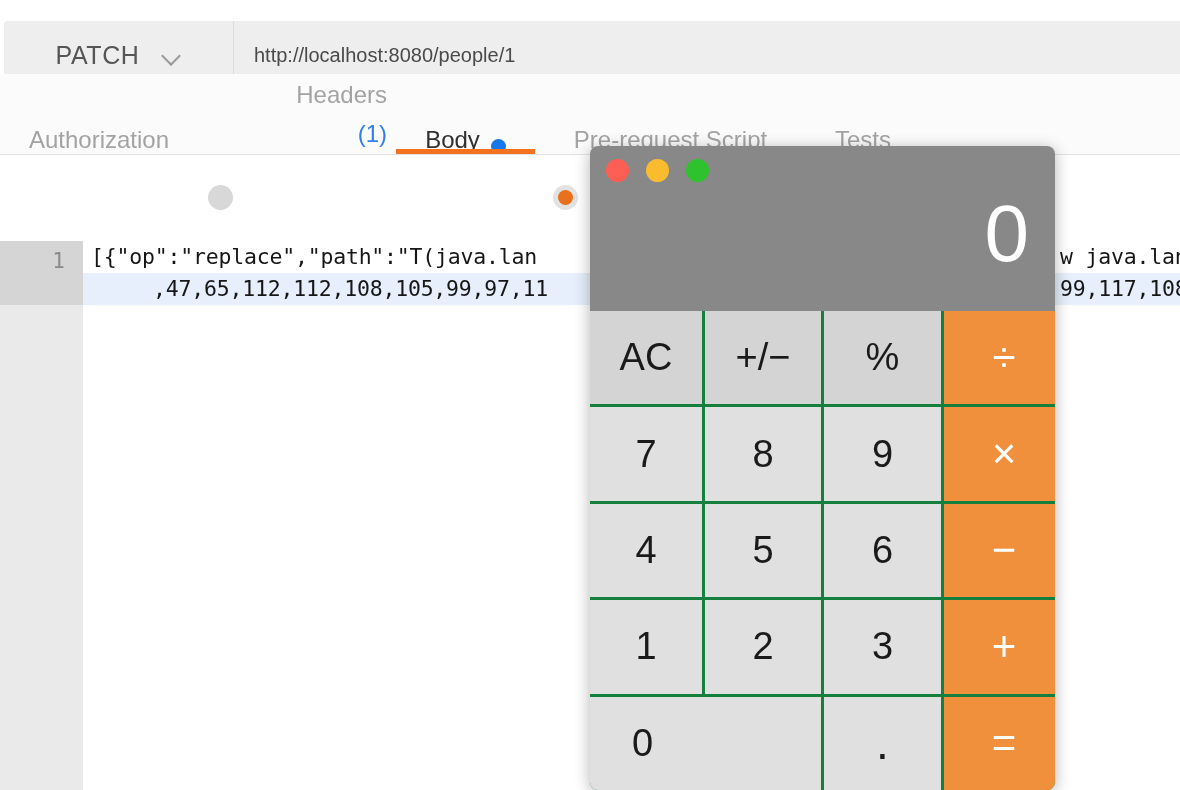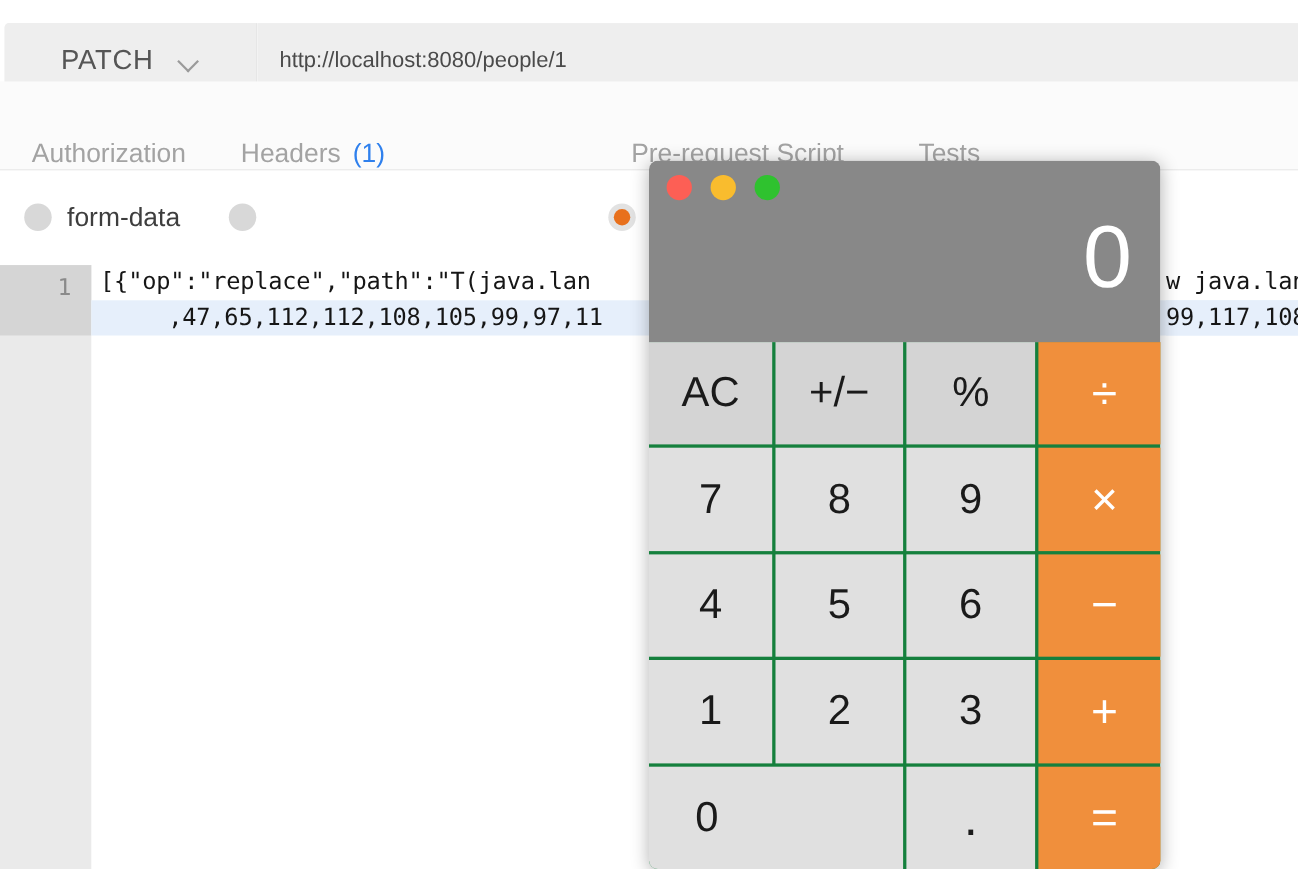--- a/index.html
+++ b/index.html
@@ -270,37 +270,37 @@
   </div>
   <div id="url-field">
     <span id="url-text">http://localhost:8080/people/1</span>
   </div>
 </div>
 
 <div id="tab-strip">
     <div class="tab" style="left: 0px; width: 198px;">
       <span>Authorization</span>
     </div>
-    <div class="tab" style="left: 192px; width: 185px;">
+    <div class="tab" style="left: 202px; width: 185px; flex-direction: column;">
       <span>Headers</span>
       <span class="tab-count">(1)</span>
     </div>
+    <div class="tab active" style="left: 396px; width: 139px;">
+      <span>Body</span>
+      <span class="blue-dot"></span>
+    </div>
     <div class="tab" style="left: 545px; width: 251px;">
       <span>Pre-request Script</span>
     </div>
     <div class="tab" style="left: 803px; width: 120px;">
       <span>Tests</span>
     </div>
   </div>
 
 <div id="radio-row">
-    <div class="radio-opt" style="left: 22px;">
-      <span class="radio-mark"></span>
-      <span class="radio-label">form-data</span>
-    </div>
     <div class="radio-opt" style="left: 208px;">
       <span class="radio-mark"></span>
     </div>
     <div class="radio-opt" style="left: 553px;">
       <span class="radio-mark checked"></span>
     </div>
   </div>
 
 <div id="editor">
   <div id="gutter-bg">

